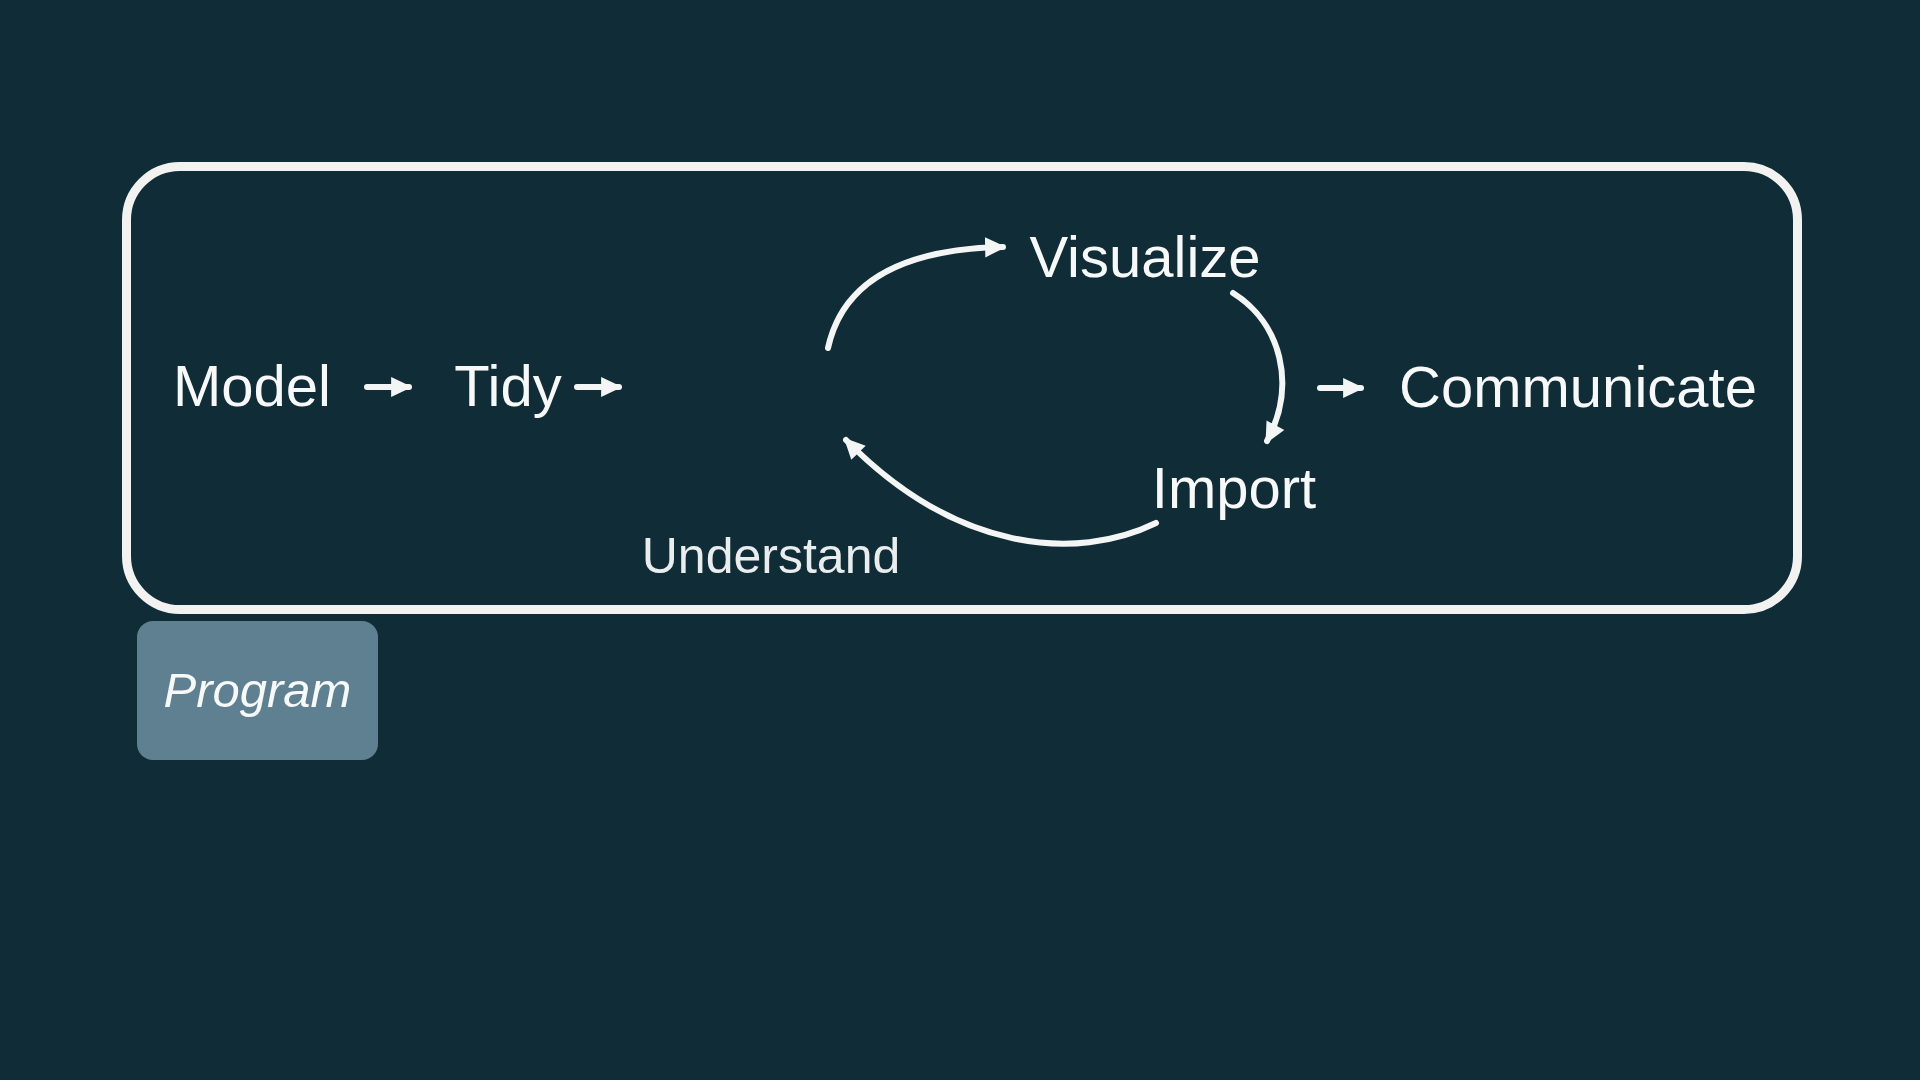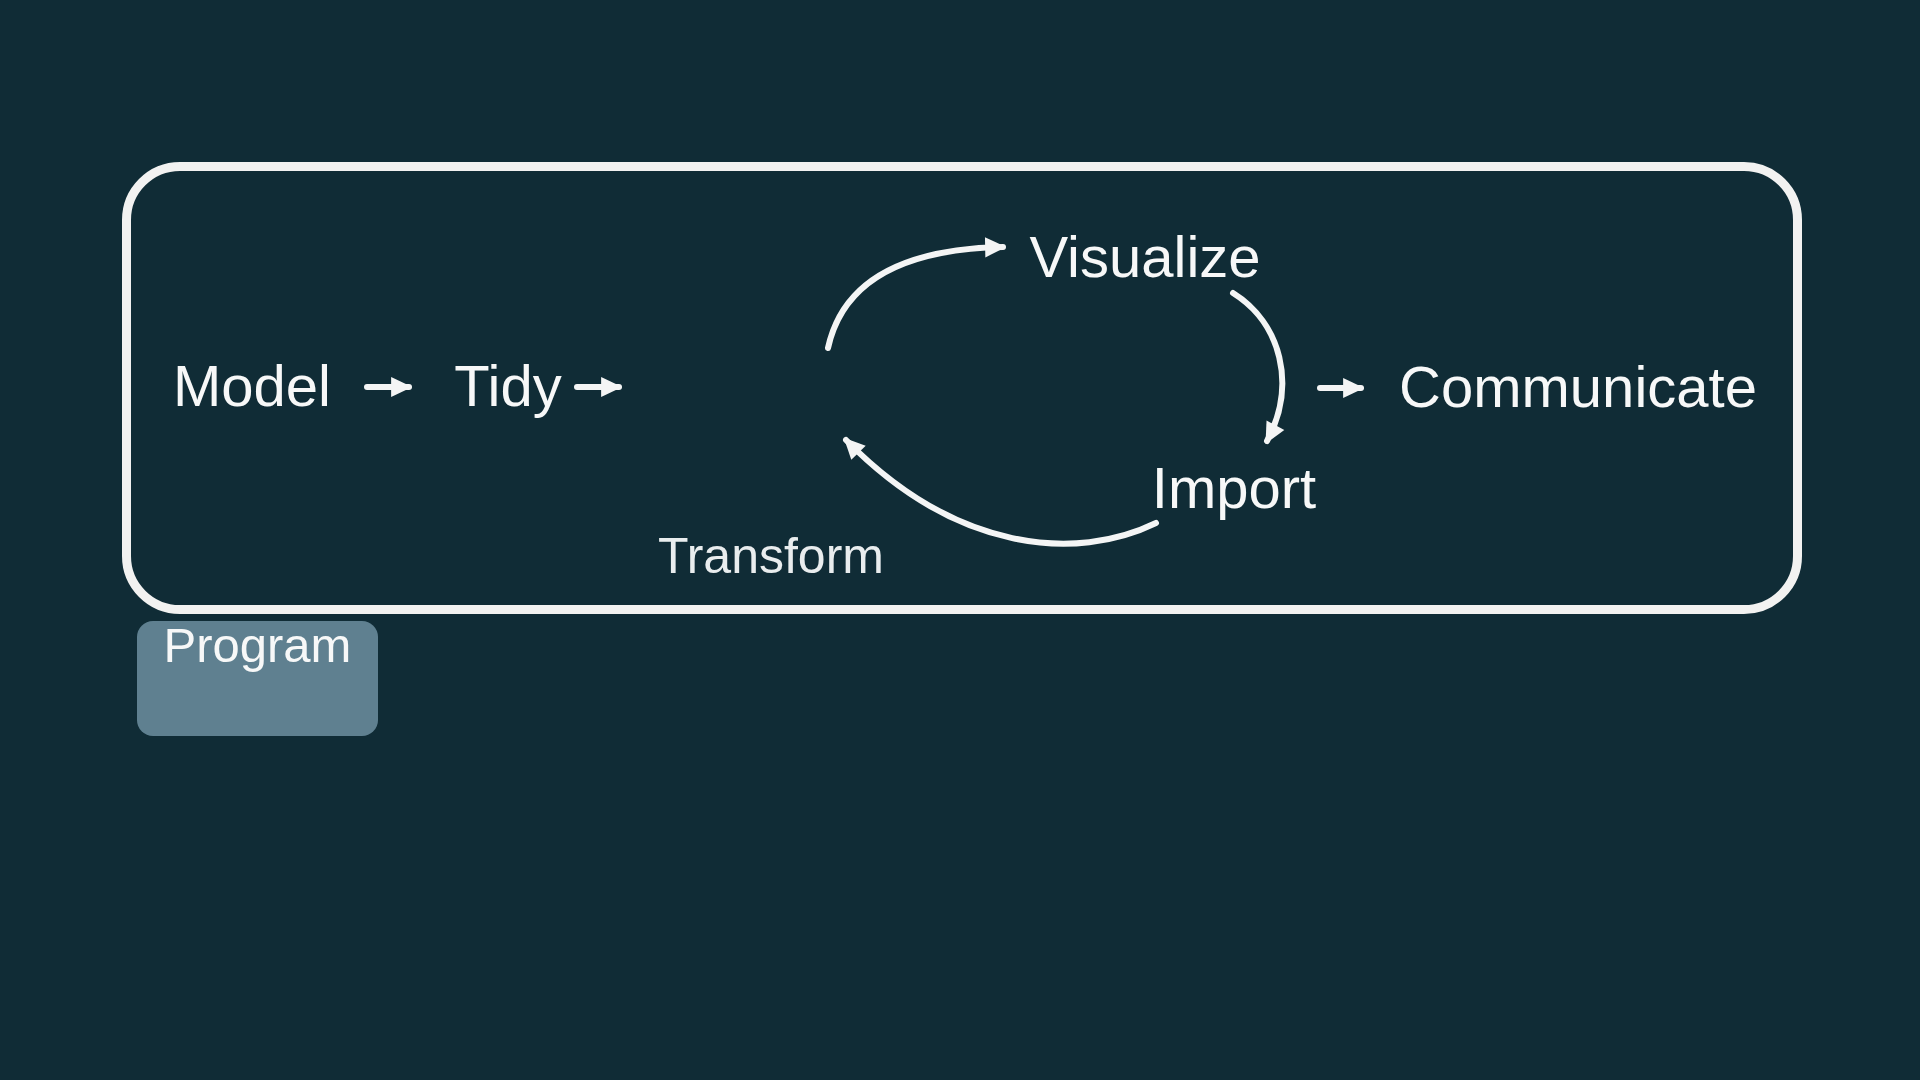--- a/index.html
+++ b/index.html
@@ -64,25 +64,27 @@
     font-size: 50px;
     color: var(--understand_text, #e9edee);
   }
 
   
   .program-box {
     position: absolute;
     left: 137px;
     top: 621px;
     width: 241px;
-    height: 115px;
+    height: 139px;
     background: var(--program_fill, #5f8090);
     border-radius: 16px;
     display: flex;
+    align-items: center;
     justify-content: center;
+    font-style: italic;
   }
   .program-box span {
     font-size: 49px;
     line-height: 1;
     color: var(--text, #f7f8f8);
   }
 </style>
 </head>
 <body>
 
@@ -105,19 +107,19 @@
     <path class="line" d="M1233 293 C1281 323 1297 385 1267 441" marker-end="url(#arrowhead)"></path>
     <path class="line" d="M1156 523 C1076 562 956 552 846 440" marker-end="url(#arrowhead)"></path>
   </svg>
 
   <div class="node-label" style="left:252px;  top:386px">Model</div>
   <div class="node-label" style="left:508px;  top:386px">Tidy</div>
   <div class="node-label" style="left:1145px; top:257px">Visualize</div>
   <div class="node-label" style="left:1234px; top:488px">Import</div>
   <div class="node-label" style="left:1578px; top:387px">Communicate</div>
 
-  <div class="node-label cycle-label" style="left:771px; top:556px">Transform</div>
+  <div class="node-label cycle-label" style="left:771px; top:556px">Understand</div>
 
   <div class="program-box">
     <span>Program</span>
   </div>
 
 </div>
 
 </body></html>

